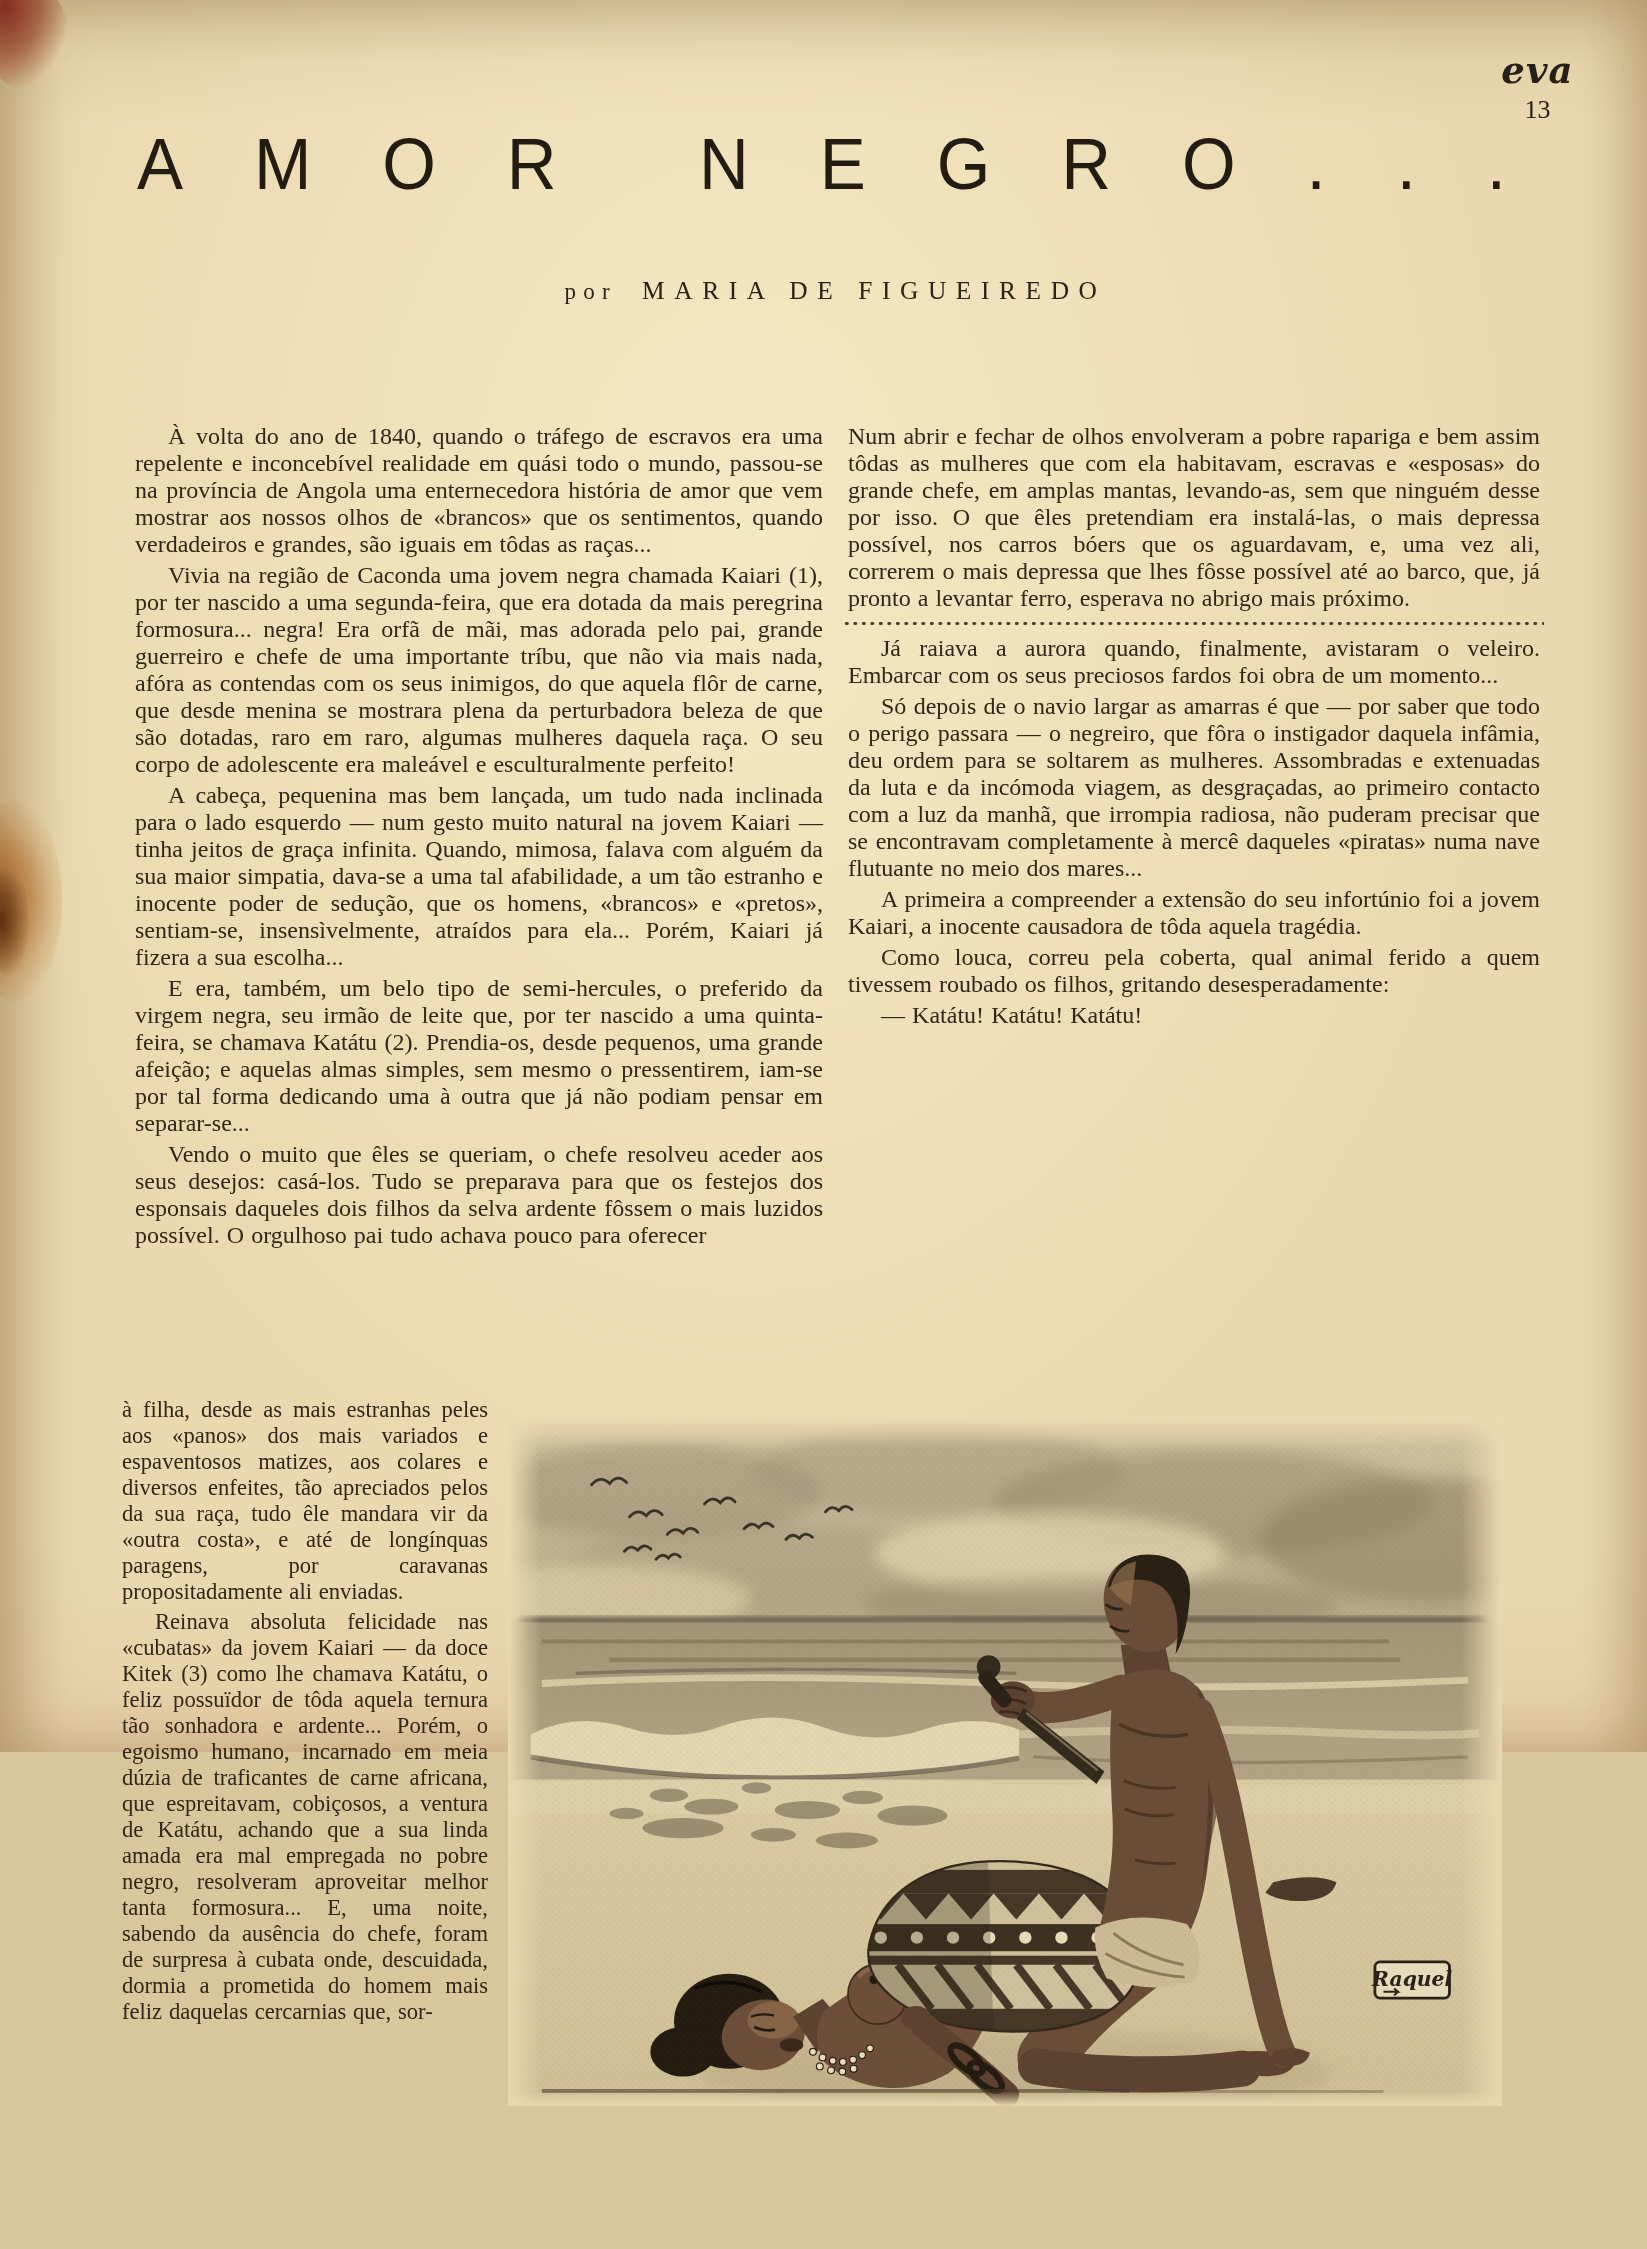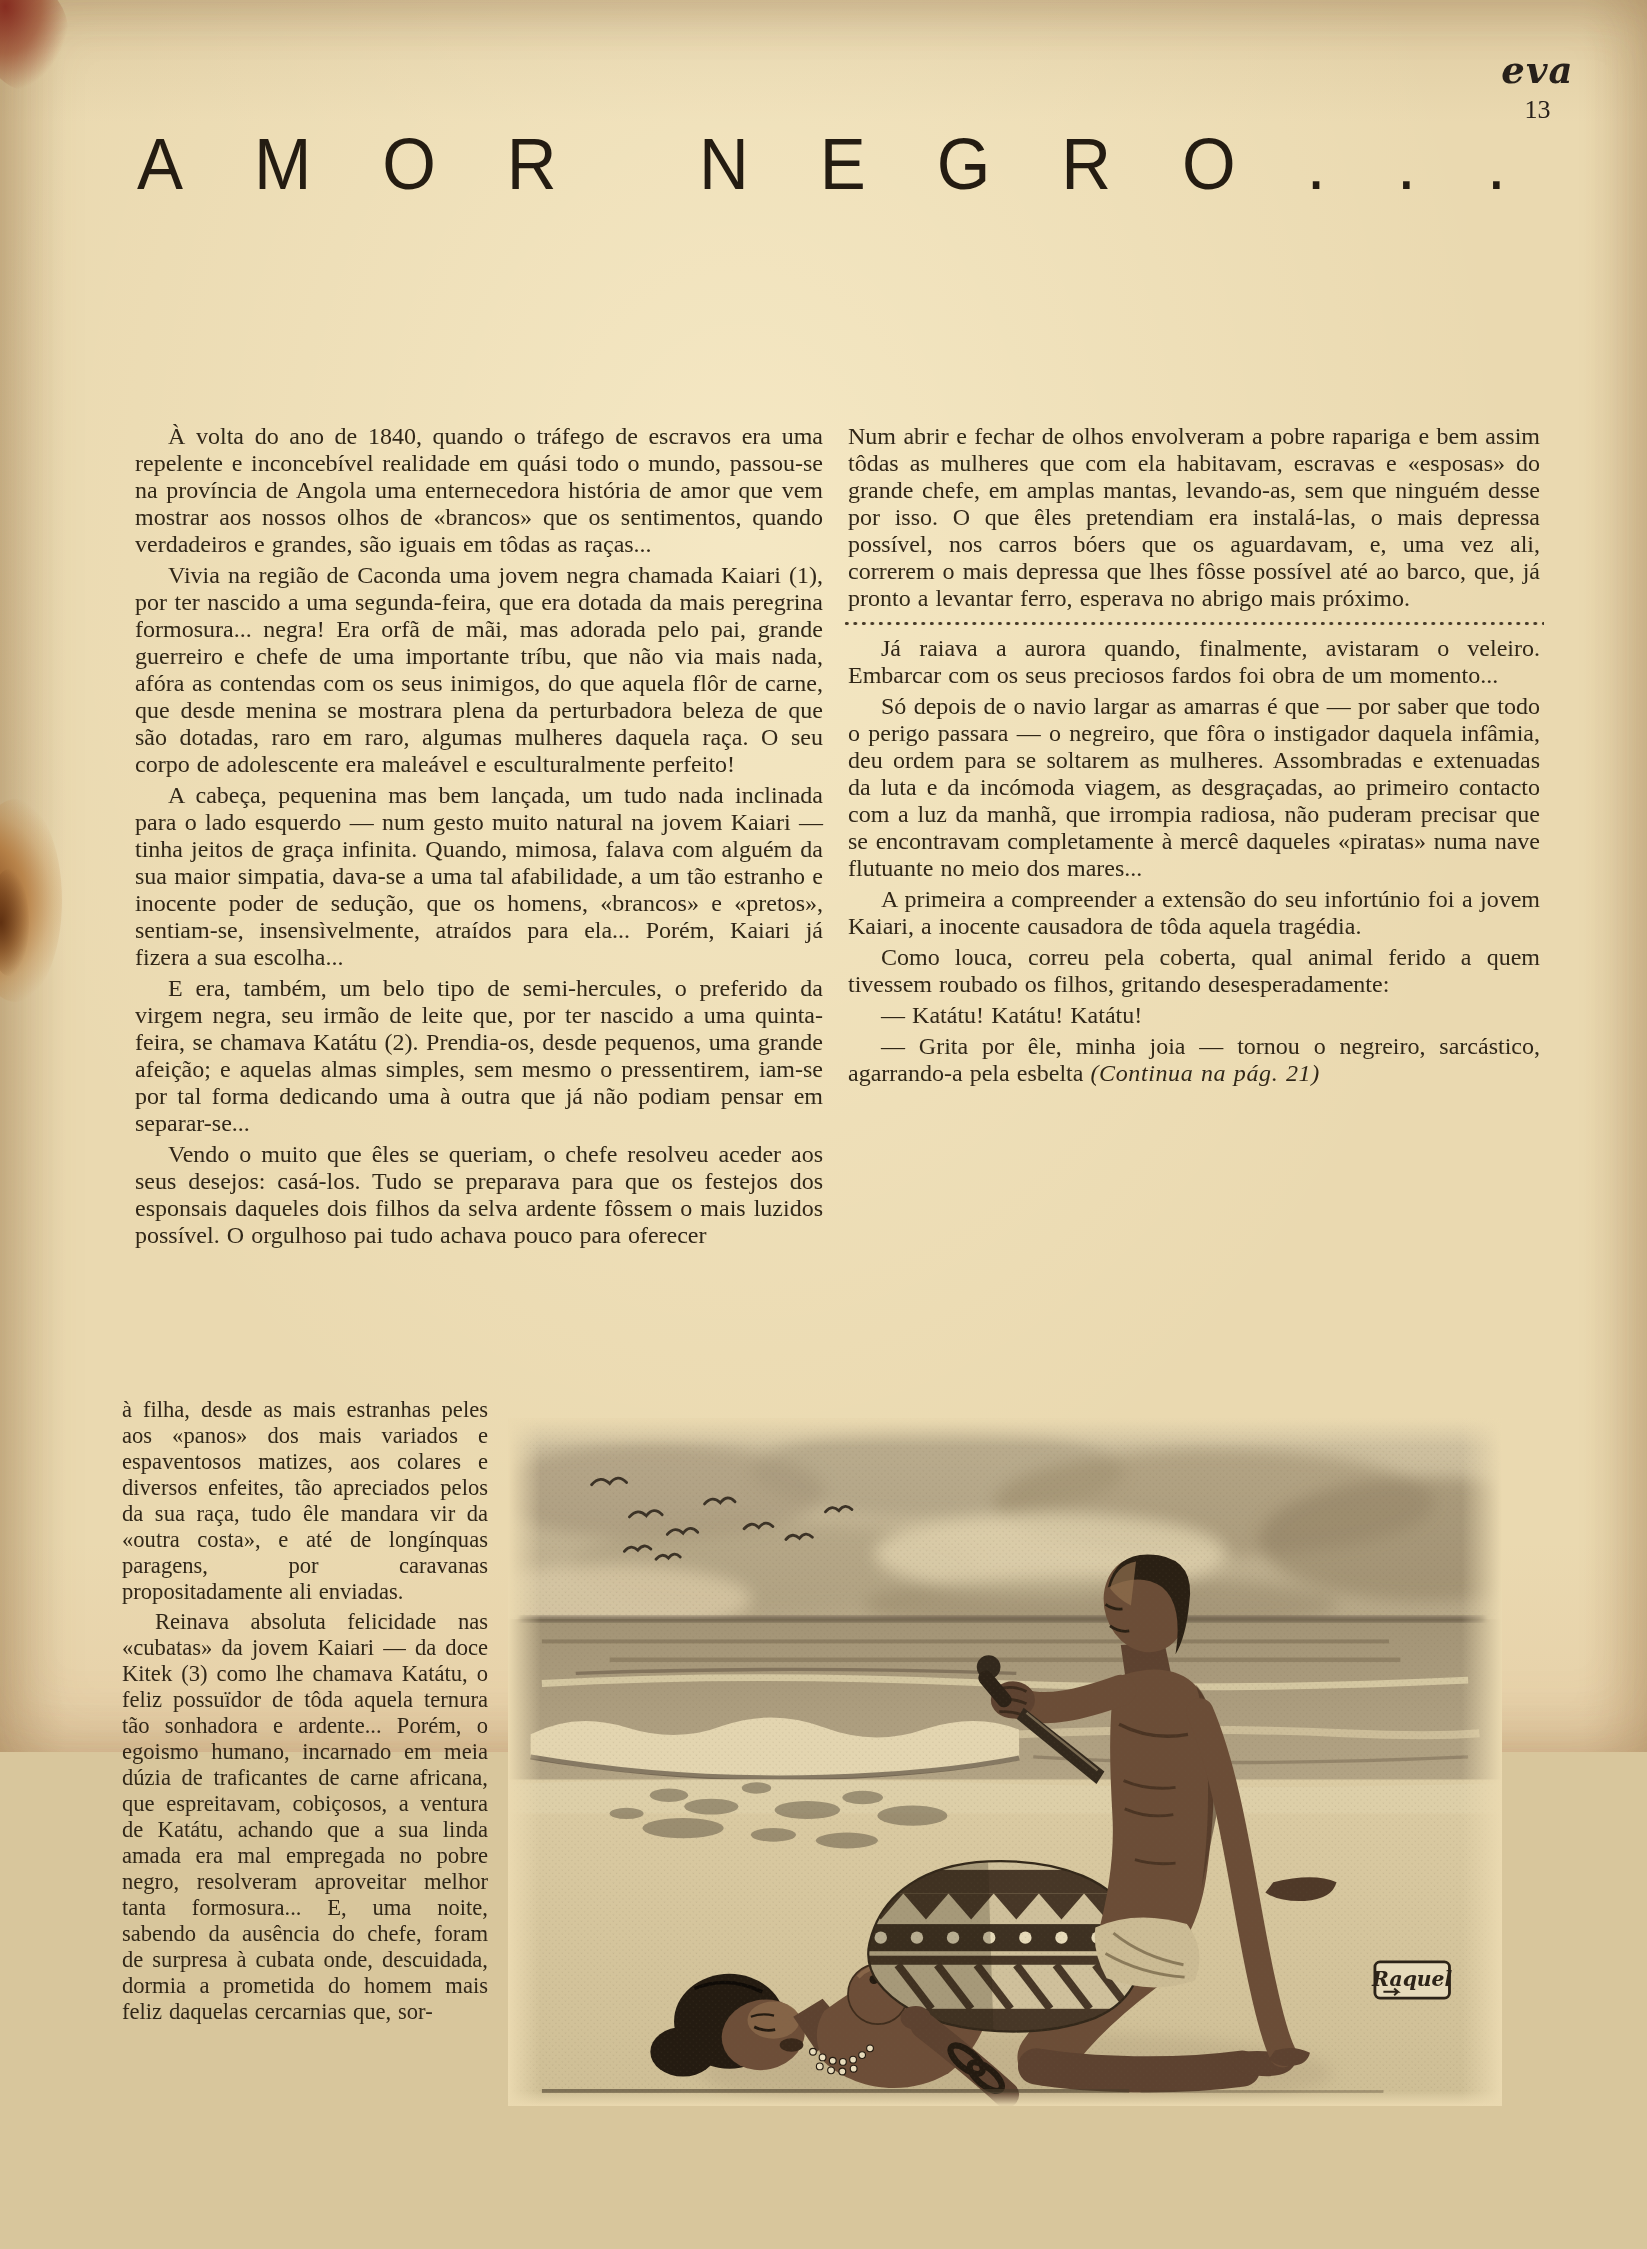--- a/index.html
+++ b/index.html
@@ -101,20 +101,23 @@
       <span>N</span>
       <span>E</span>
       <span>G</span>
       <span>R</span>
       <span>O</span>
       <span>.</span>
       <span>.</span>
       <span>.</span>
     </div>
 
+  <div id="byline">
+    <span class="pre">por</span><span class="name">MARIA DE FIGUEIREDO</span>
+  </div>
 
   <div id="col-left-wide" class="col">
       <p class="par">À volta do ano de 1840, quando o tráfego de escravos era uma repelente e inconcebível realidade em quási todo o mundo, passou-se na província de Angola uma enternecedora história de amor que vem mostrar aos nossos olhos de «brancos» que os sentimentos, quando verdadeiros e grandes, são iguais em tôdas as raças...</p>
       <p class="par">Vivia na região de Caconda uma jovem negra chamada Kaiari (1), por ter nascido a uma segunda-feira, que era dotada da mais peregrina formosura... negra! Era orfã de mãi, mas adorada pelo pai, grande guerreiro e chefe de uma importante tríbu, que não via mais nada, afóra as contendas com os seus inimigos, do que aquela flôr de carne, que desde menina se mostrara plena da perturbadora beleza de que são dotadas, raro em raro, algumas mulheres daquela raça. O seu corpo de adolescente era maleável e esculturalmente perfeito!</p>
       <p class="par">A cabeça, pequenina mas bem lançada, um tudo nada inclinada para o lado esquerdo — num gesto muito natural na jovem Kaiari — tinha jeitos de graça infinita. Quando, mimosa, falava com alguém da sua maior simpatia, dava-se a uma tal afabilidade, a um tão estranho e inocente poder de sedução, que os homens, «brancos» e «pretos», sentiam-se, insensìvelmente, atraídos para ela... Porém, Kaiari já fizera a sua escolha...</p>
       <p class="par">E era, também, um belo tipo de semi-hercules, o preferido da virgem negra, seu irmão de leite que, por ter nascido a uma quinta-feira, se chamava Katátu (2). Prendia-os, desde pequenos, uma grande afeição; e aquelas almas simples, sem mesmo o pressentirem, iam-se por tal forma dedicando uma à outra que já não podiam pensar em separar-se...</p>
       <p class="par">Vendo o muito que êles se queriam, o chefe resolveu aceder aos seus desejos: casá-los. Tudo se preparava para que os festejos dos esponsais daqueles dois filhos da selva ardente fôssem o mais luzidos possível. O orgulhoso pai tudo achava pouco para oferecer</p>
     </div>
 
   <div id="col-left-narrow" class="col no-first-indent">
@@ -126,21 +129,20 @@
     <div class="no-first-indent">
         <p class="par">Num abrir e fechar de olhos envolveram a pobre rapariga e bem assim tôdas as mulheres que com ela habitavam, escravas e «esposas» do grande chefe, em amplas mantas, levando-as, sem que ninguém desse por isso. O que êles pretendiam era instalá-las, o mais depressa possível, nos carros bóers que os aguardavam, e, uma vez ali, correrem o mais depressa que lhes fôsse possível até ao barco, que, já pronto a levantar ferro, esperava no abrigo mais próximo.</p>
       </div>
     <div class="dotted"></div>
     <div>
         <p class="par">Já raiava a aurora quando, finalmente, avistaram o veleiro. Embarcar com os seus preciosos fardos foi obra de um momento...</p>
         <p class="par">Só depois de o navio largar as amarras é que — por saber que todo o perigo passara — o negreiro, que fôra o instigador daquela infâmia, deu ordem para se soltarem as mulheres. Assombradas e extenuadas da luta e da incómoda viagem, as desgraçadas, ao primeiro contacto com a luz da manhã, que irrompia radiosa, não puderam precisar que se encontravam completamente à mercê daqueles «piratas» numa nave flutuante no meio dos mares...</p>
         <p class="par">A primeira a compreender a extensão do seu infortúnio foi a jovem Kaiari, a inocente causadora de tôda aquela tragédia.</p>
         <p class="par">Como louca, correu pela coberta, qual animal ferido a quem tivessem roubado os filhos, gritando desesperadamente:</p>
         <p class="par">— Katátu! Katátu! Katátu!</p>
-        <p class="par">— Grita por êle, minha joia — tornou o negreiro, sarcástico, agarrando-a pela esbelta <span class="cont-note">(Continua na pág. 21)</span></p>
       </div>
   </div>
 
   <div id="illustration">
     <svg width="994" height="688" viewBox="0 0 1760 1218" xmlns="http://www.w3.org/2000/svg">
       <defs>
         <linearGradient id="skyGrad" x1="0" y1="0" x2="0" y2="1">
           <stop offset="0" stop-color="#d2c4a3"></stop>
             <stop offset="1" stop-color="#b6a787"></stop>
         </linearGradient>

